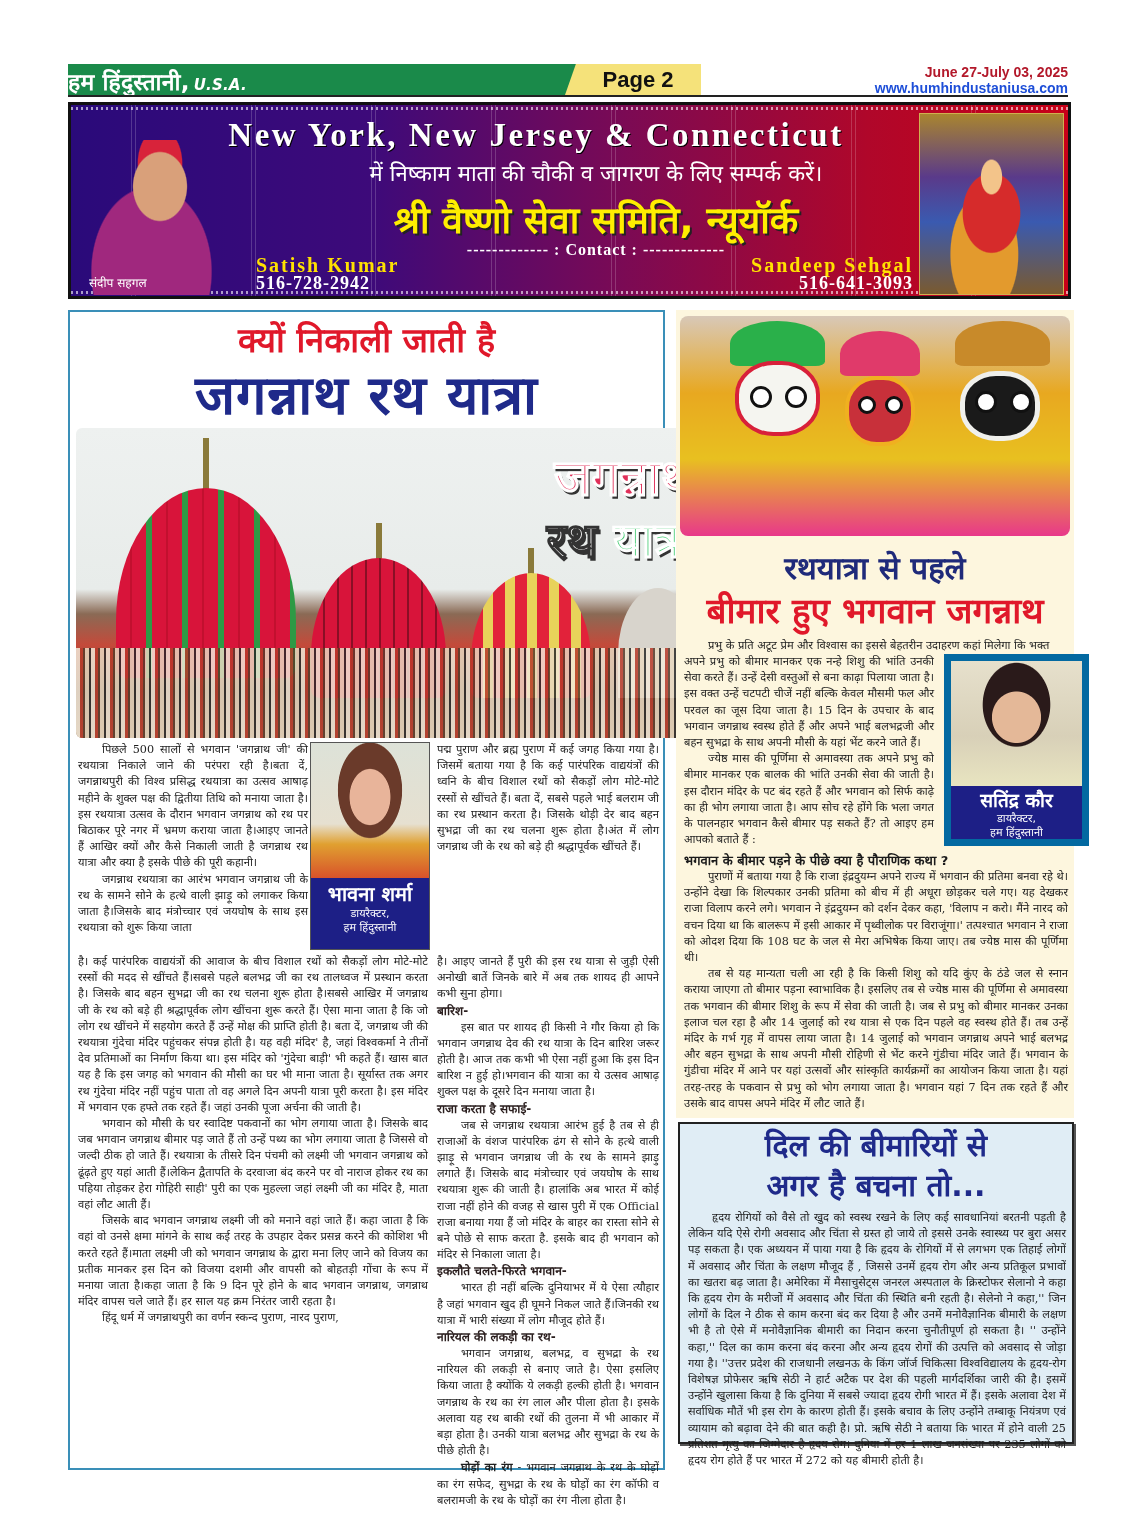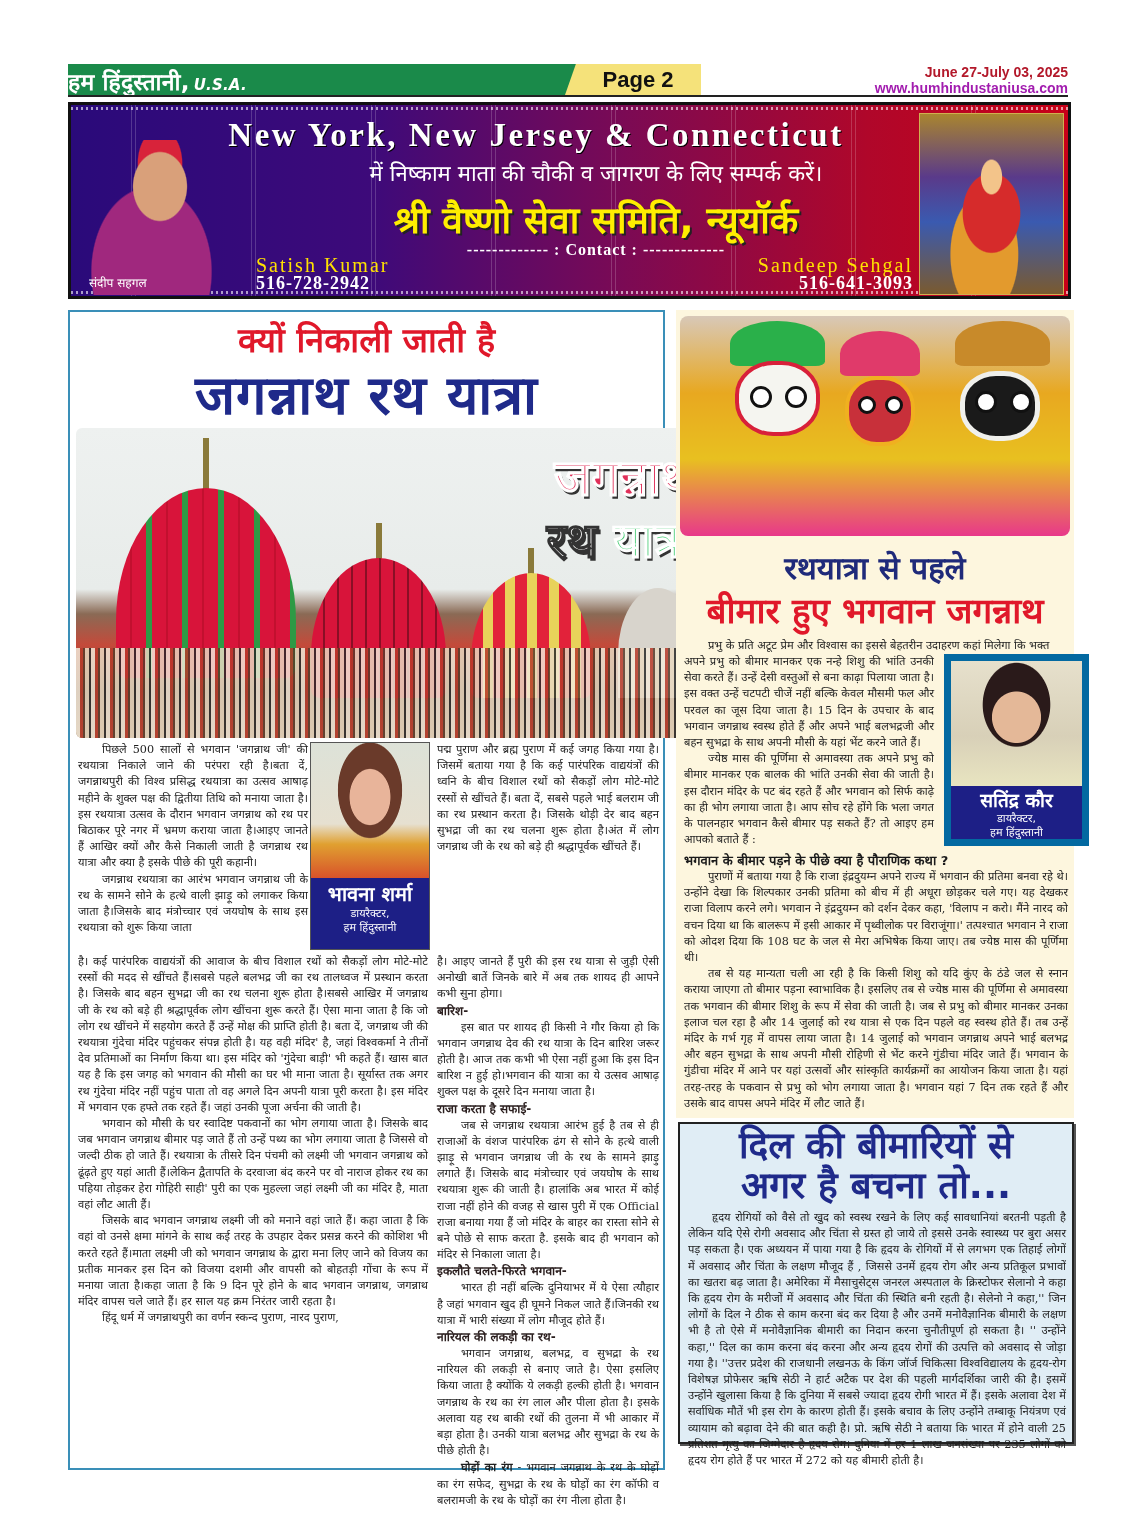--- a/index.html
+++ b/index.html
@@ -12,21 +12,21 @@
     clip-path: polygon(0 0, 100% 0, 97% 100%, 0 100%); }
   .mast-brand { position: absolute; left: 0; top: 1px; color: #fff; font-family: "DejaVu Sans", sans-serif;
     font-weight: bold; font-size: 23px; letter-spacing: 0.2px; white-space: nowrap; }
   .mast-brand .usa { font-style: italic; font-size: 15px; margin-left: 4px; margin-top: 23px; }
   .mast-page { position: absolute; left: 497px; top: 0; width: 136px; height: 31px; background: #f5e27a;
     clip-path: polygon(8% 0, 100% 0, 100% 100%, 0 100%); display: flex; align-items: center; justify-content: center;
     font-family: "Liberation Sans", sans-serif; font-weight: bold; font-size: 22px; color: #111; padding-left: 10px; }
   .mast-rule { position: absolute; left: 0; top: 31px; width: 1000px; height: 2px; background: #222; }
   .mast-date { position: absolute; right: 0; top: 0; text-align: right; font-family: "Liberation Sans", sans-serif;
     font-weight: bold; font-size: 14px; color: #b3182a; line-height: 16px; }
-  .mast-url { color: #a21caf; display: block; }
+  .mast-url { color: #1d4ed8; display: block; }
 
   
   .banner { position: absolute; left: 68px; top: 102px; width: 1003px; height: 197px; border: 3px solid #111;
     background: linear-gradient(90deg, #2a0a7a 0%, #3d0a7a 30%, #7a0a55 55%, #b0072a 80%, #c80018 100%); overflow: hidden; }
   .banner-stripes { position: absolute; inset: 0;
     background: repeating-linear-gradient(90deg, rgba(255,255,255,0) 0 60px, rgba(255,255,255,0.18) 60px 61px, rgba(255,255,255,0) 61px 64px, rgba(255,255,255,0.18) 64px 65px, rgba(255,255,255,0) 65px 120px); }
   .banner-dots-top, .banner-dots-bottom { position: absolute; left: 0; right: 0; height: 3px;
     background: repeating-linear-gradient(90deg, rgba(255,255,255,0.6) 0 2px, transparent 2px 5px); }
   .banner-dots-top { top: 2px; } .banner-dots-bottom { bottom: 2px; }
   .banner-photo-left { position: absolute; left: 4px; top: 35px; width: 170px; height: 155px;
@@ -36,21 +36,21 @@
   .banner-photo-caption { position: absolute; left: 14px; bottom: 4px; color: #fff; font-family: "DejaVu Sans", sans-serif; font-size: 12px; }
   .banner-line1 { position: absolute; left: 50px; top: 12px; width: 830px; text-align: center; color: #fff;
     font-family: "Liberation Serif", serif; font-weight: bold; font-size: 33px; letter-spacing: 2.5px; white-space: nowrap;
     text-shadow: 1px 1px 0 #000; }
   .banner-line2 { position: absolute; left: 175px; top: 52px; width: 700px; text-align: center; color: #fff;
     font-family: "DejaVu Sans", sans-serif; font-size: 22px; white-space: nowrap; }
   .banner-line3 { position: absolute; left: 175px; top: 88px; width: 700px; text-align: center; color: #ffee00;
     font-family: "DejaVu Sans", sans-serif; font-weight: bold; font-size: 37px; white-space: nowrap; text-shadow: 2px 2px 0 #222; }
   .banner-contact { position: absolute; left: 185px; top: 136px; width: 680px; text-align: center; color: #fff;
     font-family: "Liberation Serif", serif; font-weight: bold; font-size: 16px; letter-spacing: 1px; white-space: nowrap; }
-  .banner-name { position: absolute; font-family: "Liberation Serif", serif; font-weight: normal; font-size: 20px; color: #ffe100; letter-spacing: 2px; }
+  .banner-name { position: absolute; font-family: "Liberation Serif", serif; font-weight: bold; font-size: 20px; color: #ffe100; letter-spacing: 2px; }
   .banner-phone { position: absolute; font-family: "Liberation Serif", serif; font-weight: bold; font-size: 18px; color: #fff; letter-spacing: 1px; }
   .banner-name.left { left: 185px; top: 149px; } .banner-phone.left { left: 185px; top: 168px; }
   .banner-name.right { right: 155px; top: 149px; } .banner-phone.right { right: 155px; top: 168px; }
   .banner-photo-right { position: absolute; right: 4px; top: 8px; width: 145px; height: 182px;
     background: radial-gradient(ellipse at 50% 35%, #f3c48a 0 10%, transparent 11%),
                 radial-gradient(ellipse at 50% 55%, #d62b2b 0 28%, transparent 29%),
                 radial-gradient(ellipse at 45% 78%, #e39a2d 0 30%, transparent 31%),
                 linear-gradient(180deg, #a9852f 0%, #5a3a8a 35%, #3a5ab0 60%, #7a5a2f 100%); border: 1px solid #d0b050; }
 
   
@@ -125,21 +125,21 @@
       radial-gradient(ellipse at 50% 45%, #e4b898 0 26%, transparent 27%),
       radial-gradient(ellipse at 50% 35%, #2a1a1a 0 36%, transparent 37%),
       linear-gradient(180deg, #e6e0cc 0%, #d8d0b8 60%, #e8e4c0 100%); }
   .author-card-2 .plate { height: 67px; background: #1d1f86; color: #fff; text-align: center; padding-top: 2px; }
   .author-card-2 .author-name { font-size: 19px; line-height: 24px; }
 
   
   .art-right-bottom { position: absolute; left: 678px; top: 1122px; width: 396px; height: 322px; background: #e0edf5;
     border: 2px solid #222; box-shadow: 2px 2px 0 #555; }
   .rb-title { position: absolute; left: 0; top: 2px; width: 100%; text-align: center; color: #1f2a8a;
-    font-family: "DejaVu Sans", sans-serif; font-weight: bold; font-size: 37px; line-height: 40px; }
+    font-family: "DejaVu Sans", sans-serif; font-weight: bold; font-size: 30px; line-height: 40px; }
   .rb-body { left: 8px; top: 86px; width: 378px; }
   .rb-body p { text-indent: 24px; }
 </style>
 </head>
 <body>
 
 <header class="masthead">
   <div class="mast-green"></div>
   <div class="mast-brand">
     <span>हम हिंदुस्तानी,</span><span class="usa">U.S.A.</span>

